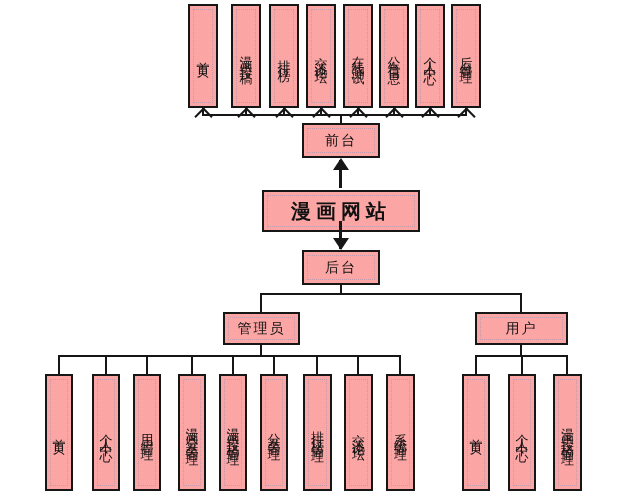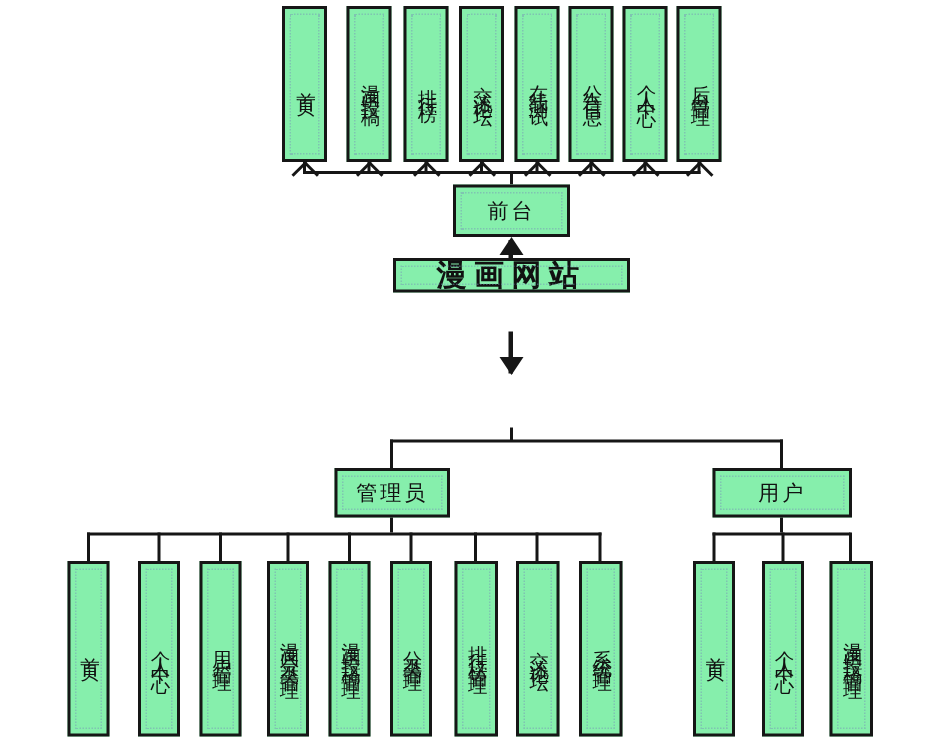--- a/index.html
+++ b/index.html
@@ -2,21 +2,21 @@
 <html><head>
 <meta charset="utf-8">
 <style>
   html,body{margin:0;padding:0;background:#fff;}
   #stage{
     position:relative;width:621px;height:500px;background:#ffffff;overflow:hidden;
     font-family:"DejaVu Serif","Liberation Serif",serif;color:#111;
   }
   
   .vbox,.hbox{
-    position:absolute;box-sizing:border-box;background:#86efac;
+    position:absolute;box-sizing:border-box;background:#fca5a5;
     border:2px solid #161616;display:flex;align-items:center;justify-content:center;
   }
   .vbox{
     writing-mode:vertical-rl;text-orientation:upright;
     font-size:13px;letter-spacing:5px;line-height:1;
   }
   .hbox{font-size:14px;letter-spacing:2px;}
   .root-box{font-size:20px;font-weight:bold;letter-spacing:5px;}
   
   .vbox::before,.hbox::before{
@@ -66,25 +66,26 @@
   <div class="chev" style="left:388px;top:110px"></div>
   <div class="chev" style="left:424px;top:110px"></div>
   <div class="chev" style="left:460px;top:110px"></div>
   <div class="ln" style="left:340px;top:116px;width:2px;height:7px"></div>
 
   <div class="hbox" style="left:302px;top:123px;width:78px;height:35px">前台</div>
 
   <div class="ln" style="left:339px;top:160px;width:3px;height:28px"></div>
   <div class="tri-up" style="left:333px;top:158px"></div>
 
-  <div class="hbox root-box" style="left:262px;top:172px;width:158px;height:23px">漫画网站</div>
+  <div class="hbox root-box" style="left:262px;top:190px;width:158px;height:42px">漫画网站</div>
 
   <div class="ln" style="left:339px;top:221px;width:3px;height:28px"></div>
   <div class="tri-down" style="left:333px;top:238px"></div>
 
+  <div class="hbox" style="left:302px;top:250px;width:78px;height:35px">后台</div>
 
   <div class="ln" style="left:340px;top:285px;width:2px;height:9px"></div>
   <div class="ln" style="left:260px;top:293px;width:262px;height:2px"></div>
   <div class="ln" style="left:260px;top:293px;width:2px;height:19px"></div>
   <div class="ln" style="left:520px;top:293px;width:2px;height:19px"></div>
 
   <div class="hbox" style="left:475px;top:312px;width:93px;height:33px">用户</div>
   <div class="hbox" style="left:223px;top:312px;width:77px;height:33px">管理员</div>
 
   <div class="ln" style="left:260px;top:345px;width:2px;height:10px"></div>

